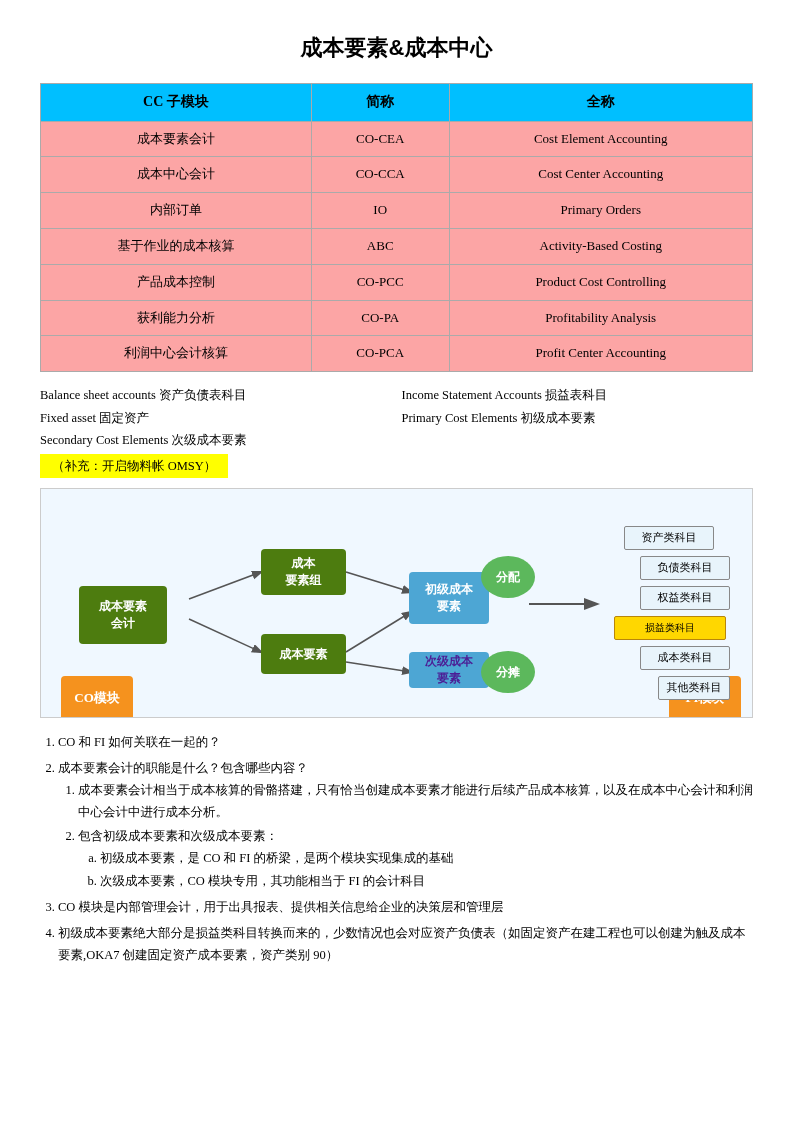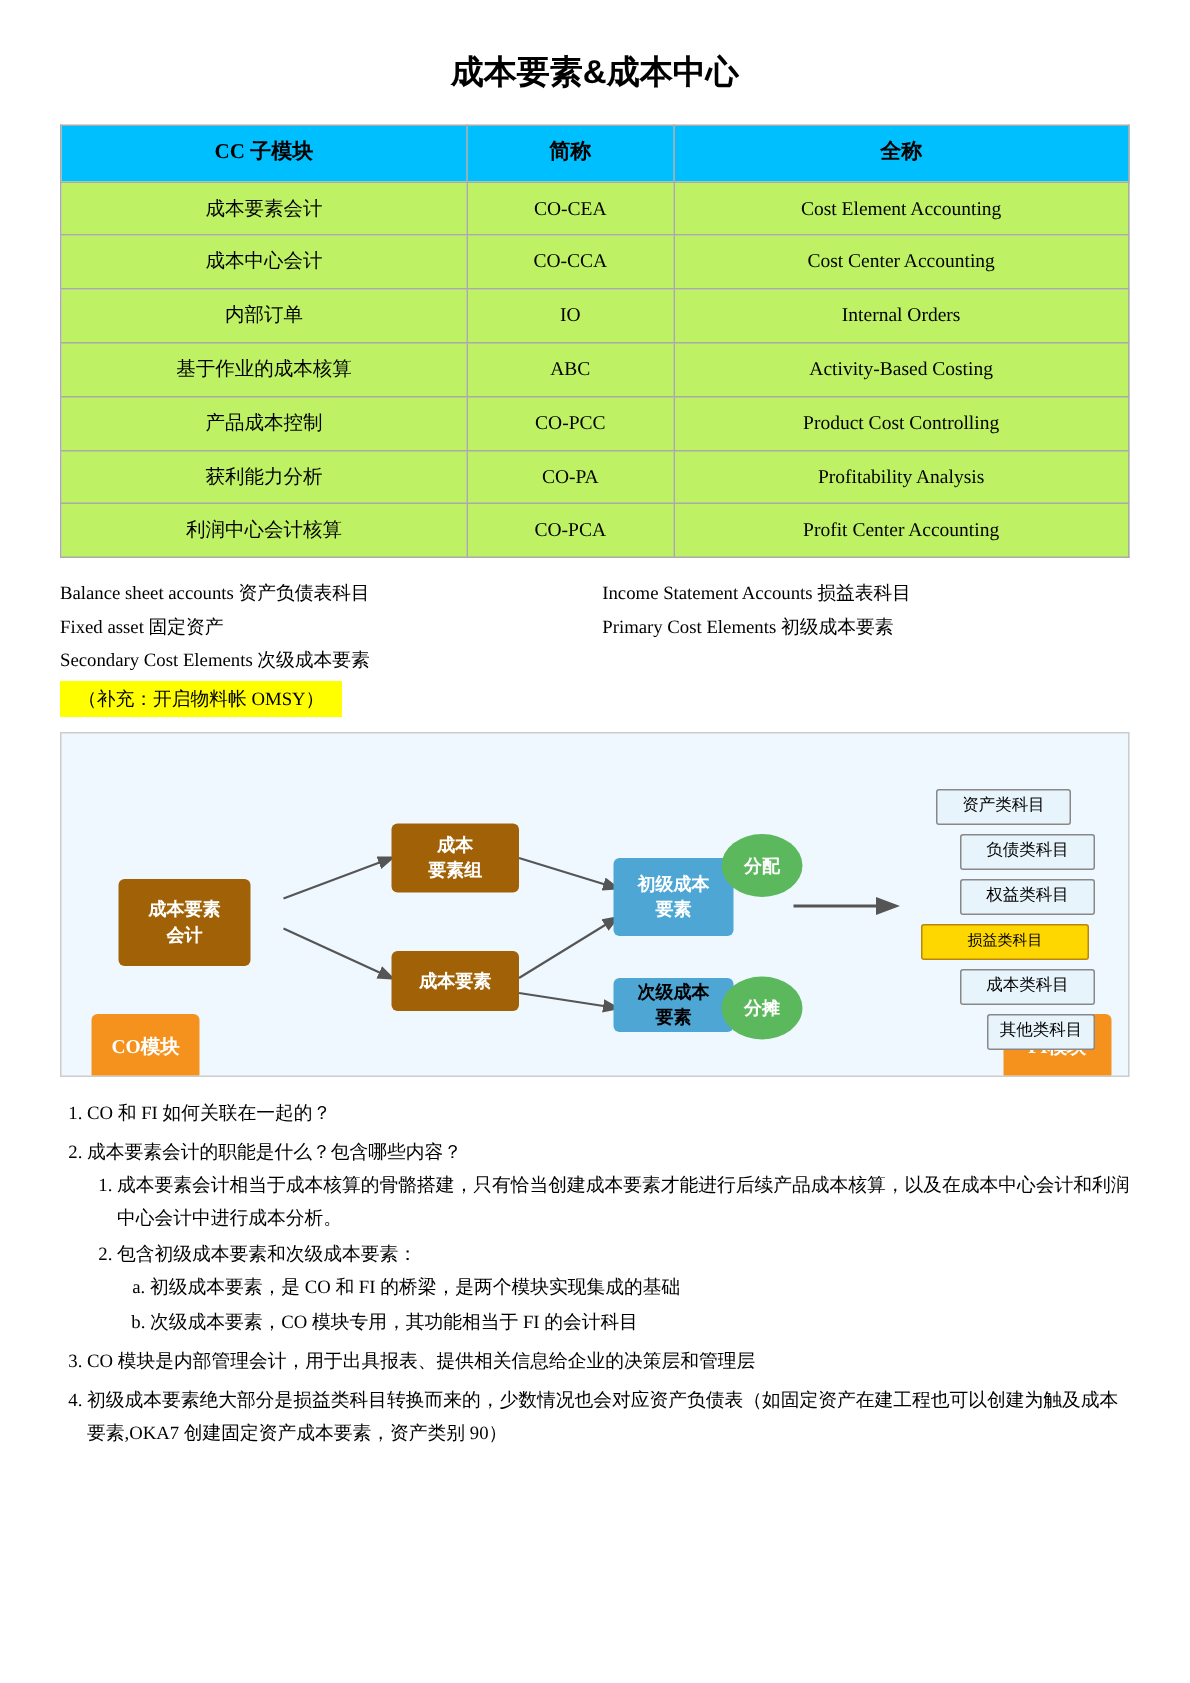--- a/index.html
+++ b/index.html
@@ -32,21 +32,21 @@
       text-align: center;
       font-size: 13px;
     }
     .main-table thead th {
       background: #00bfff;
       color: #000000;
       font-weight: bold;
       font-size: 14px;
     }
     .main-table tbody tr td {
-      background: #bef264;
+      background: #fca5a5;
     }
     
     .notes {
       margin-bottom: 10px;
       font-size: 12.5px;
       line-height: 1.8;
     }
     .notes-grid {
       display: grid;
       grid-template-columns: 1fr 1fr;
@@ -80,21 +80,21 @@
       display: flex;
       align-items: center;
       justify-content: center;
       text-align: center;
       font-size: 12px;
       font-weight: bold;
       border-radius: 4px;
       line-height: 1.4;
     }
     .box-blue {
-      background: #a16207;
+      background: #4d7c0f;
       color: #fff;
       border: none;
     }
     .box-orange {
       background: #f5921e;
       color: #fff;
       border: none;
     }
     .box-green {
       background: #5cb85c;
@@ -180,21 +180,21 @@
         <td>Cost Element Accounting</td>
       </tr>
       <tr>
         <td>成本中心会计</td>
         <td>CO-CCA</td>
         <td>Cost Center Accounting</td>
       </tr>
       <tr>
         <td>内部订单</td>
         <td>IO</td>
-        <td>Internal Orders</td>
+        <td>Primary Orders</td>
       </tr>
       <tr>
         <td>基于作业的成本核算</td>
         <td>ABC</td>
         <td>Activity-Based Costing</td>
       </tr>
       <tr>
         <td>产品成本控制</td>
         <td>CO-PCC</td>
         <td>Product Cost Controlling</td>
@@ -267,21 +267,21 @@
 
     <div class="box box-blue" style="left:210px; top:130px; width:85px; height:40px; font-size:12px;">
       <span>成本要素</span>
     </div>
 
     <div class="box box-teal" style="left:358px; top:68px; width:80px; height:52px; font-size:12px; white-space:pre-line; background:#4da6d4; color:#fff;">
       <span>初级成本
 要素</span>
     </div>
 
-    <div class="box box-teal" style="left:358px; top:148px; width:80px; height:36px; font-size:12px; white-space:pre-line; background:#4da6d4; color:#000000;">
+    <div class="box box-teal" style="left:358px; top:148px; width:80px; height:36px; font-size:12px; white-space:pre-line; background:#4da6d4; color:#4c1d95;">
       <span>次级成本
 要素</span>
     </div>
 
     <div class="box box-green" style="left:430px; top:52px; width:54px; height:42px; font-size:12px; border-radius:50%;">
       <span>分配</span>
     </div>
 
     <div class="box box-green" style="left:430px; top:147px; width:54px; height:42px; font-size:12px; border-radius:50%;">
       <span>分摊</span>

